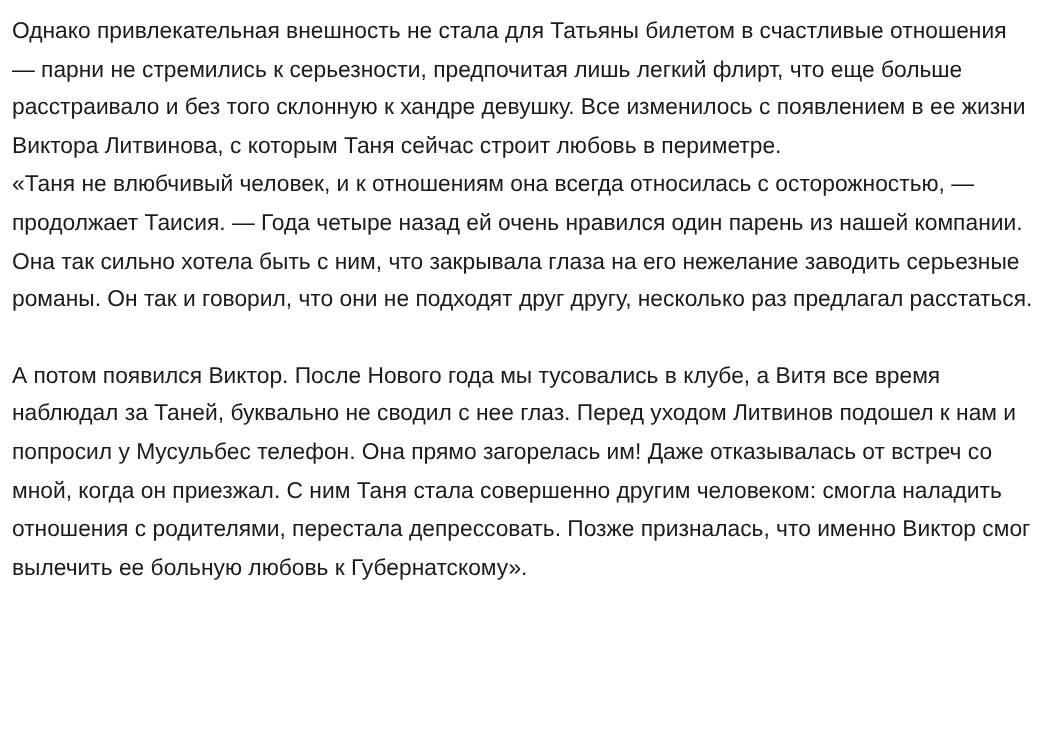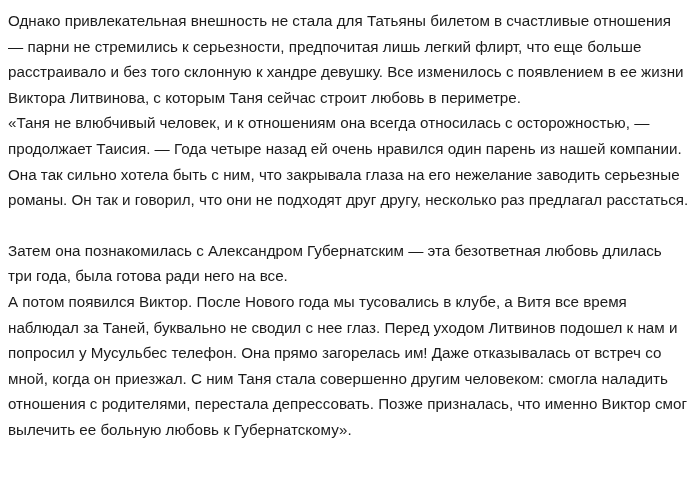--- a/index.html
+++ b/index.html
@@ -38,16 +38,15 @@
   }
 </style>
 </head>
 <body>
 
 <div class="page">
   <div class="article">
     <p class="para">Однако привлекательная внешность не стала для Татьяны билетом в счастливые отношения — парни не стремились к серьезности, предпочитая лишь легкий флирт, что еще больше расстраивало и без того склонную к хандре девушку. Все изменилось с появлением в ее жизни Виктора Литвинова, с которым Таня сейчас строит любовь в периметре.</p>
     <p class="para">«Таня не влюбчивый человек, и к отношениям она всегда относилась с осторожностью, — продолжает Таисия. — Года четыре назад ей очень нравился один парень из нашей компании. Она так сильно хотела быть с ним, что закрывала глаза на его нежелание заводить серьезные романы. Он так и говорил, что они не подходят друг другу, несколько раз предлагал расстаться.</p>
     <div class="gap"></div>
-    <p class="para">Затем она познакомилась с Александром Губернатским — эта безответная любовь длилась три года, была готова ради него на все.</p>
     <p class="para">А потом появился Виктор. После Нового года мы тусовались в клубе, а Витя все время наблюдал за Таней, буквально не сводил с нее глаз. Перед уходом Литвинов подошел к нам и попросил у Мусульбес телефон. Она прямо загорелась им! Даже отказывалась от встреч со мной, когда он приезжал. С ним Таня стала совершенно другим человеком: смогла наладить отношения с родителями, перестала депрессовать. Позже призналась, что именно Виктор смог вылечить ее больную любовь к Губернатскому».</p>
   </div>
 </div>
 
 </body></html>

